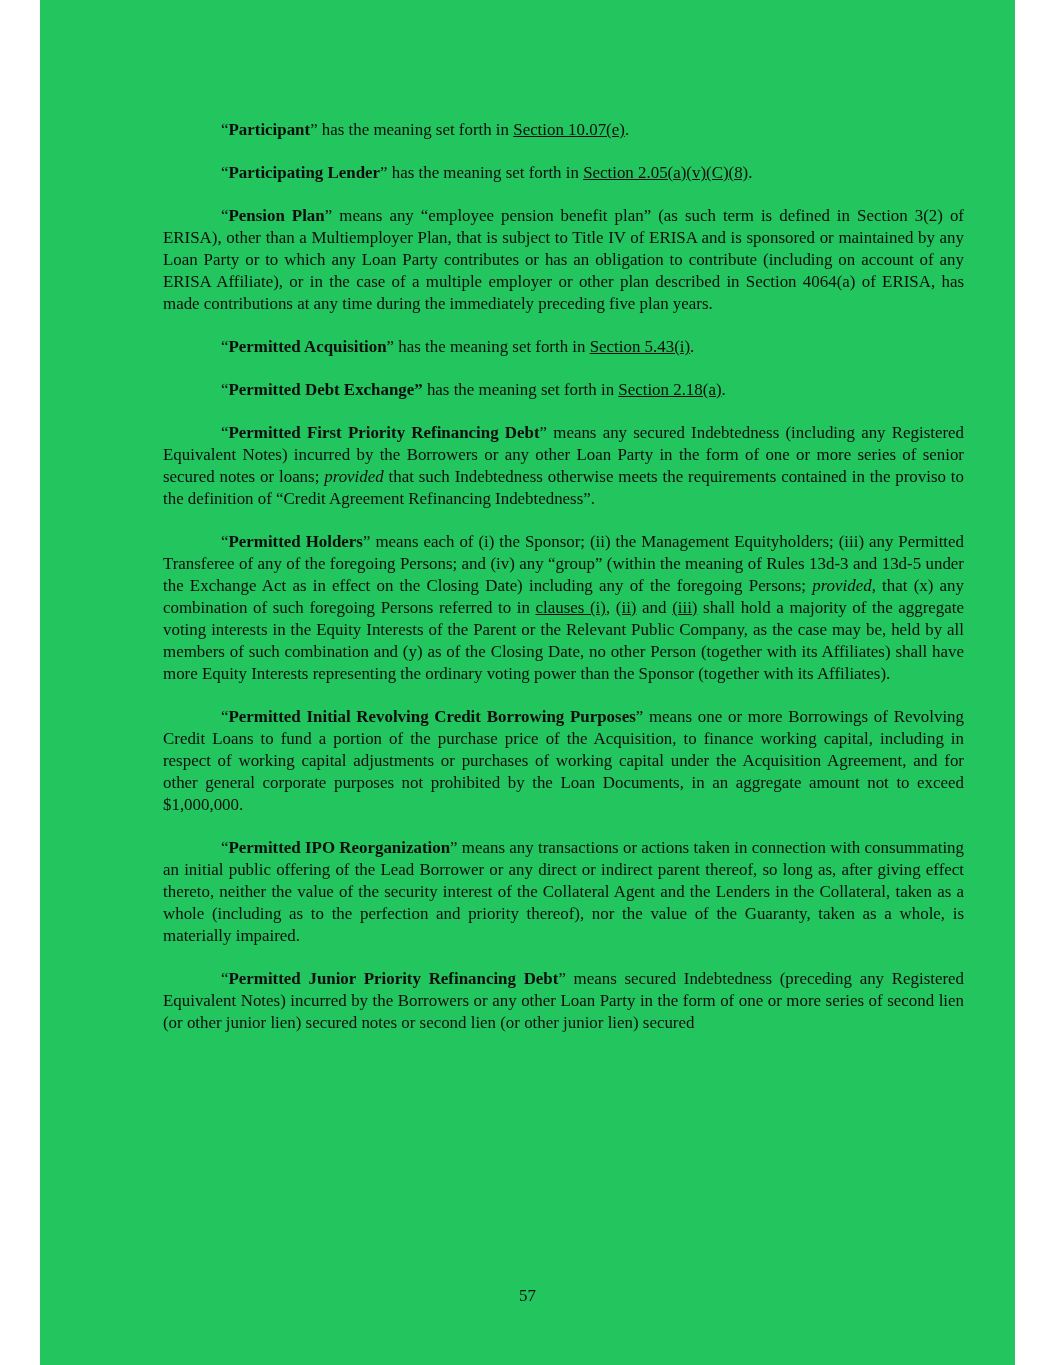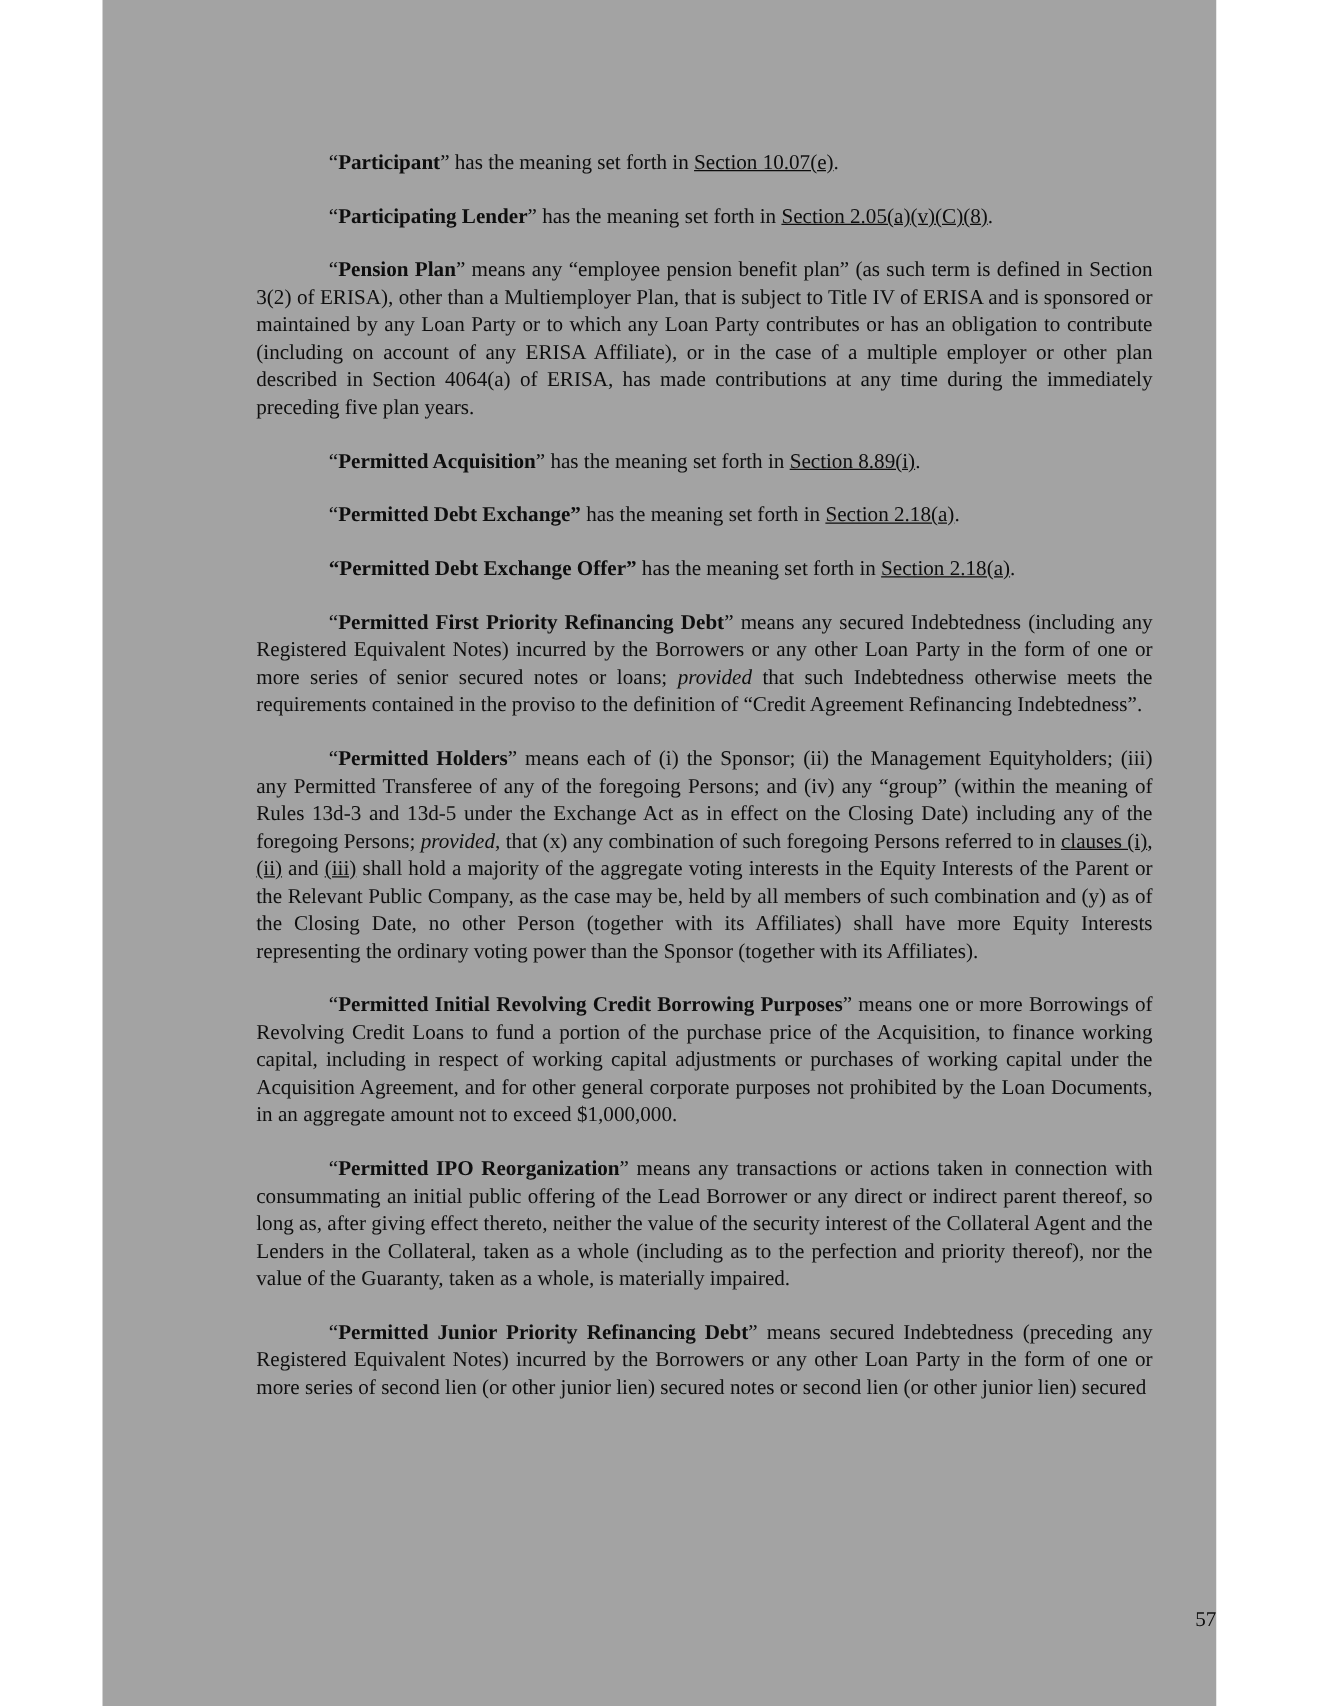--- a/index.html
+++ b/index.html
@@ -1,21 +1,21 @@
 <!DOCTYPE html>
 <html><head>
 <meta charset="utf-8">
 <style>
   html, body { margin: 0; padding: 0; background: #ffffff; }
   .page {
     position: relative;
-    width: 891px;
+    width: 975px;
     height: 1365px;
     margin: 0 auto;
-    background: #a3a3a3;
+    background: #22c55e;
     box-sizing: border-box;
     padding: 119px 51px 0 123px;
     font-family: "Liberation Serif", serif;
     font-size: 16.9px;
     line-height: 22px;
     color: #0e0e0e;
     overflow: hidden;
   }
   .doc-body { text-align: justify; }
   .para {
@@ -23,35 +23,34 @@
     text-indent: 58px;
   }
   .bold { font-weight: bold; }
   .italic { font-style: italic; }
   .underline { text-decoration: underline; }
   .page-number {
     position: absolute;
     bottom: 58px;
     left: 0;
     right: 0;
-    text-align: right;
+    text-align: center;
     text-indent: 0;
   }
 </style>
 </head>
 <body>
 
 <div class="page">
   <div class="doc-body" id="doc-body">
       <p class="para"><span>“</span><span class="bold">Participant</span><span>” has the meaning set forth in </span><span class="underline">Section 10.07(e)</span><span>.</span></p>
       <p class="para"><span>“</span><span class="bold">Participating Lender</span><span>” has the meaning set forth in </span><span class="underline">Section 2.05(a)(v)(C)(8)</span><span>.</span></p>
       <p class="para"><span>“</span><span class="bold">Pension Plan</span><span>” means any “employee pension benefit plan” (as such term is defined in Section 3(2) of ERISA), other than a Multiemployer Plan, that is subject to Title IV of ERISA and is sponsored or maintained by any Loan Party or to which any Loan Party contributes or has an obligation to contribute (including on account of any ERISA Affiliate), or in the case of a multiple employer or other plan described in Section 4064(a) of ERISA, has made contributions at any time during the immediately preceding five plan years.</span></p>
-      <p class="para"><span>“</span><span class="bold">Permitted Acquisition</span><span>” has the meaning set forth in </span><span class="underline">Section 8.89(i)</span><span>.</span></p>
+      <p class="para"><span>“</span><span class="bold">Permitted Acquisition</span><span>” has the meaning set forth in </span><span class="underline">Section 5.43(i)</span><span>.</span></p>
       <p class="para"><span>“</span><span class="bold">Permitted Debt Exchange”</span><span> has the meaning set forth in </span><span class="underline">Section 2.18(a)</span><span>.</span></p>
-      <p class="para"><span class="bold">“Permitted Debt Exchange Offer”</span><span> has the meaning set forth in </span><span class="underline">Section 2.18(a)</span><span>.</span></p>
       <p class="para"><span>“</span><span class="bold">Permitted First Priority Refinancing Debt</span><span>” means any secured Indebtedness (including any Registered Equivalent Notes) incurred by the Borrowers or any other Loan Party in the form of one or more series of senior secured notes or loans; </span><span class="italic">provided</span><span> that such Indebtedness otherwise meets the requirements contained in the proviso to the definition of “Credit Agreement Refinancing Indebtedness”.</span></p>
       <p class="para"><span>“</span><span class="bold">Permitted Holders</span><span>” means each of (i) the Sponsor; (ii) the Management Equityholders; (iii) any Permitted Transferee of any of the foregoing Persons; and (iv) any “group” (within the meaning of Rules 13d-3 and 13d-5 under the Exchange Act as in effect on the Closing Date) including any of the foregoing Persons; </span><span class="italic">provided</span><span>, that (x) any combination of such foregoing Persons referred to in </span><span class="underline">clauses (i)</span><span>, </span><span class="underline">(ii)</span><span> and </span><span class="underline">(iii)</span><span> shall hold a majority of the aggregate voting interests in the Equity Interests of the Parent or the Relevant Public Company, as the case may be, held by all members of such combination and (y) as of the Closing Date, no other Person (together with its Affiliates) shall have more Equity Interests representing the ordinary voting power than the Sponsor (together with its Affiliates).</span></p>
       <p class="para"><span>“</span><span class="bold">Permitted Initial Revolving Credit Borrowing Purposes</span><span>” means one or more Borrowings of Revolving Credit Loans to fund a portion of the purchase price of the Acquisition, to finance working capital, including in respect of working capital adjustments or purchases of working capital under the Acquisition Agreement, and for other general corporate purposes not prohibited by the Loan Documents, in an aggregate amount not to exceed $1,000,000.</span></p>
       <p class="para"><span>“</span><span class="bold">Permitted IPO Reorganization</span><span>” means any transactions or actions taken in connection with consummating an initial public offering of the Lead Borrower or any direct or indirect parent thereof, so long as, after giving effect thereto, neither the value of the security interest of the Collateral Agent and the Lenders in the Collateral, taken as a whole (including as to the perfection and priority thereof), nor the value of the Guaranty, taken as a whole, is materially impaired.</span></p>
       <p class="para"><span>“</span><span class="bold">Permitted Junior Priority Refinancing Debt</span><span>” means secured Indebtedness (preceding any Registered Equivalent Notes) incurred by the Borrowers or any other Loan Party in the form of one or more series of second lien (or other junior lien) secured notes or second lien (or other junior lien) secured</span></p>
     </div>
   <div class="page-number">57</div>
 </div>
 
 </body></html>

